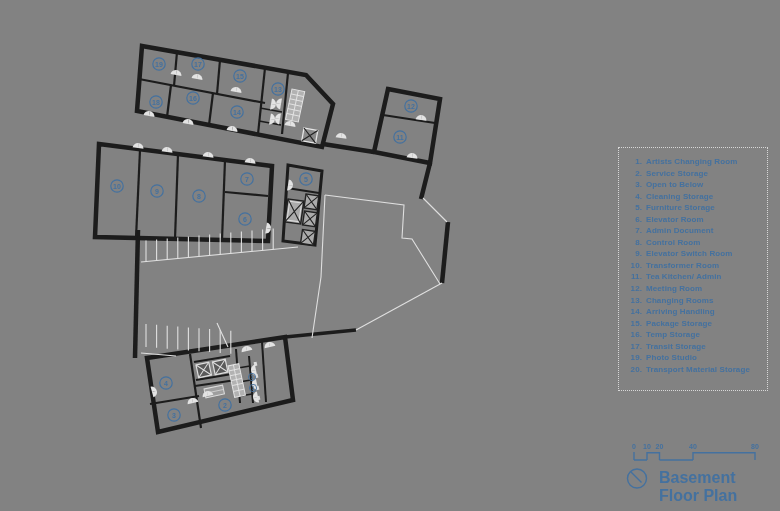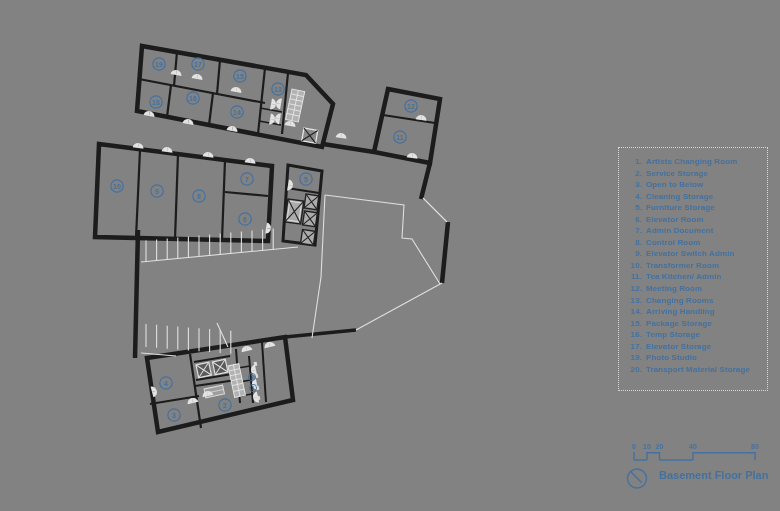--- a/index.html
+++ b/index.html
@@ -16,21 +16,21 @@
   #legend ol{list-style:none;margin:0;padding:0;}
   #legend li{
     display:flex;align-items:baseline;
     font-size:8px;line-height:11.55px;color:#44719f;font-weight:bold;
     letter-spacing:.1px;
   }
   #legend li .num{width:17px;text-align:right;margin-right:4px;flex:none;}
   
   #title-text{
     position:absolute;left:659px;top:469px;width:120px;
-    font-size:11px;color:#44719f;font-weight:bold;
+    font-size:16px;color:#44719f;font-weight:bold;
   }
   .svgtext{fill:#44719f;font-family:"Liberation Sans",sans-serif;font-weight:bold;}
 </style>
 </head>
 <body>
 
 <div id="stage">
 
   <svg id="plan-svg" width="780" height="511" viewBox="0 0 780 511">
     <defs>
@@ -349,21 +349,21 @@
         <li>
           <span class="num">7.</span>
           <span>Admin Document</span>
         </li>
         <li>
           <span class="num">8.</span>
           <span>Control Room</span>
         </li>
         <li>
           <span class="num">9.</span>
-          <span>Elevator Switch Admin</span>
+          <span>Elevator Switch Room</span>
         </li>
         <li>
           <span class="num">10.</span>
           <span>Transformer Room</span>
         </li>
         <li>
           <span class="num">11.</span>
           <span>Tea Kitchen/ Admin</span>
         </li>
         <li>
@@ -381,21 +381,21 @@
         <li>
           <span class="num">15.</span>
           <span>Package Storage</span>
         </li>
         <li>
           <span class="num">16.</span>
           <span>Temp Storage</span>
         </li>
         <li>
           <span class="num">17.</span>
-          <span>Elevator Storage</span>
+          <span>Transit Storage</span>
         </li>
         <li>
           <span class="num">19.</span>
           <span>Photo Studio</span>
         </li>
         <li>
           <span class="num">20.</span>
           <span>Transport Material Storage</span>
         </li>
       </ol>

